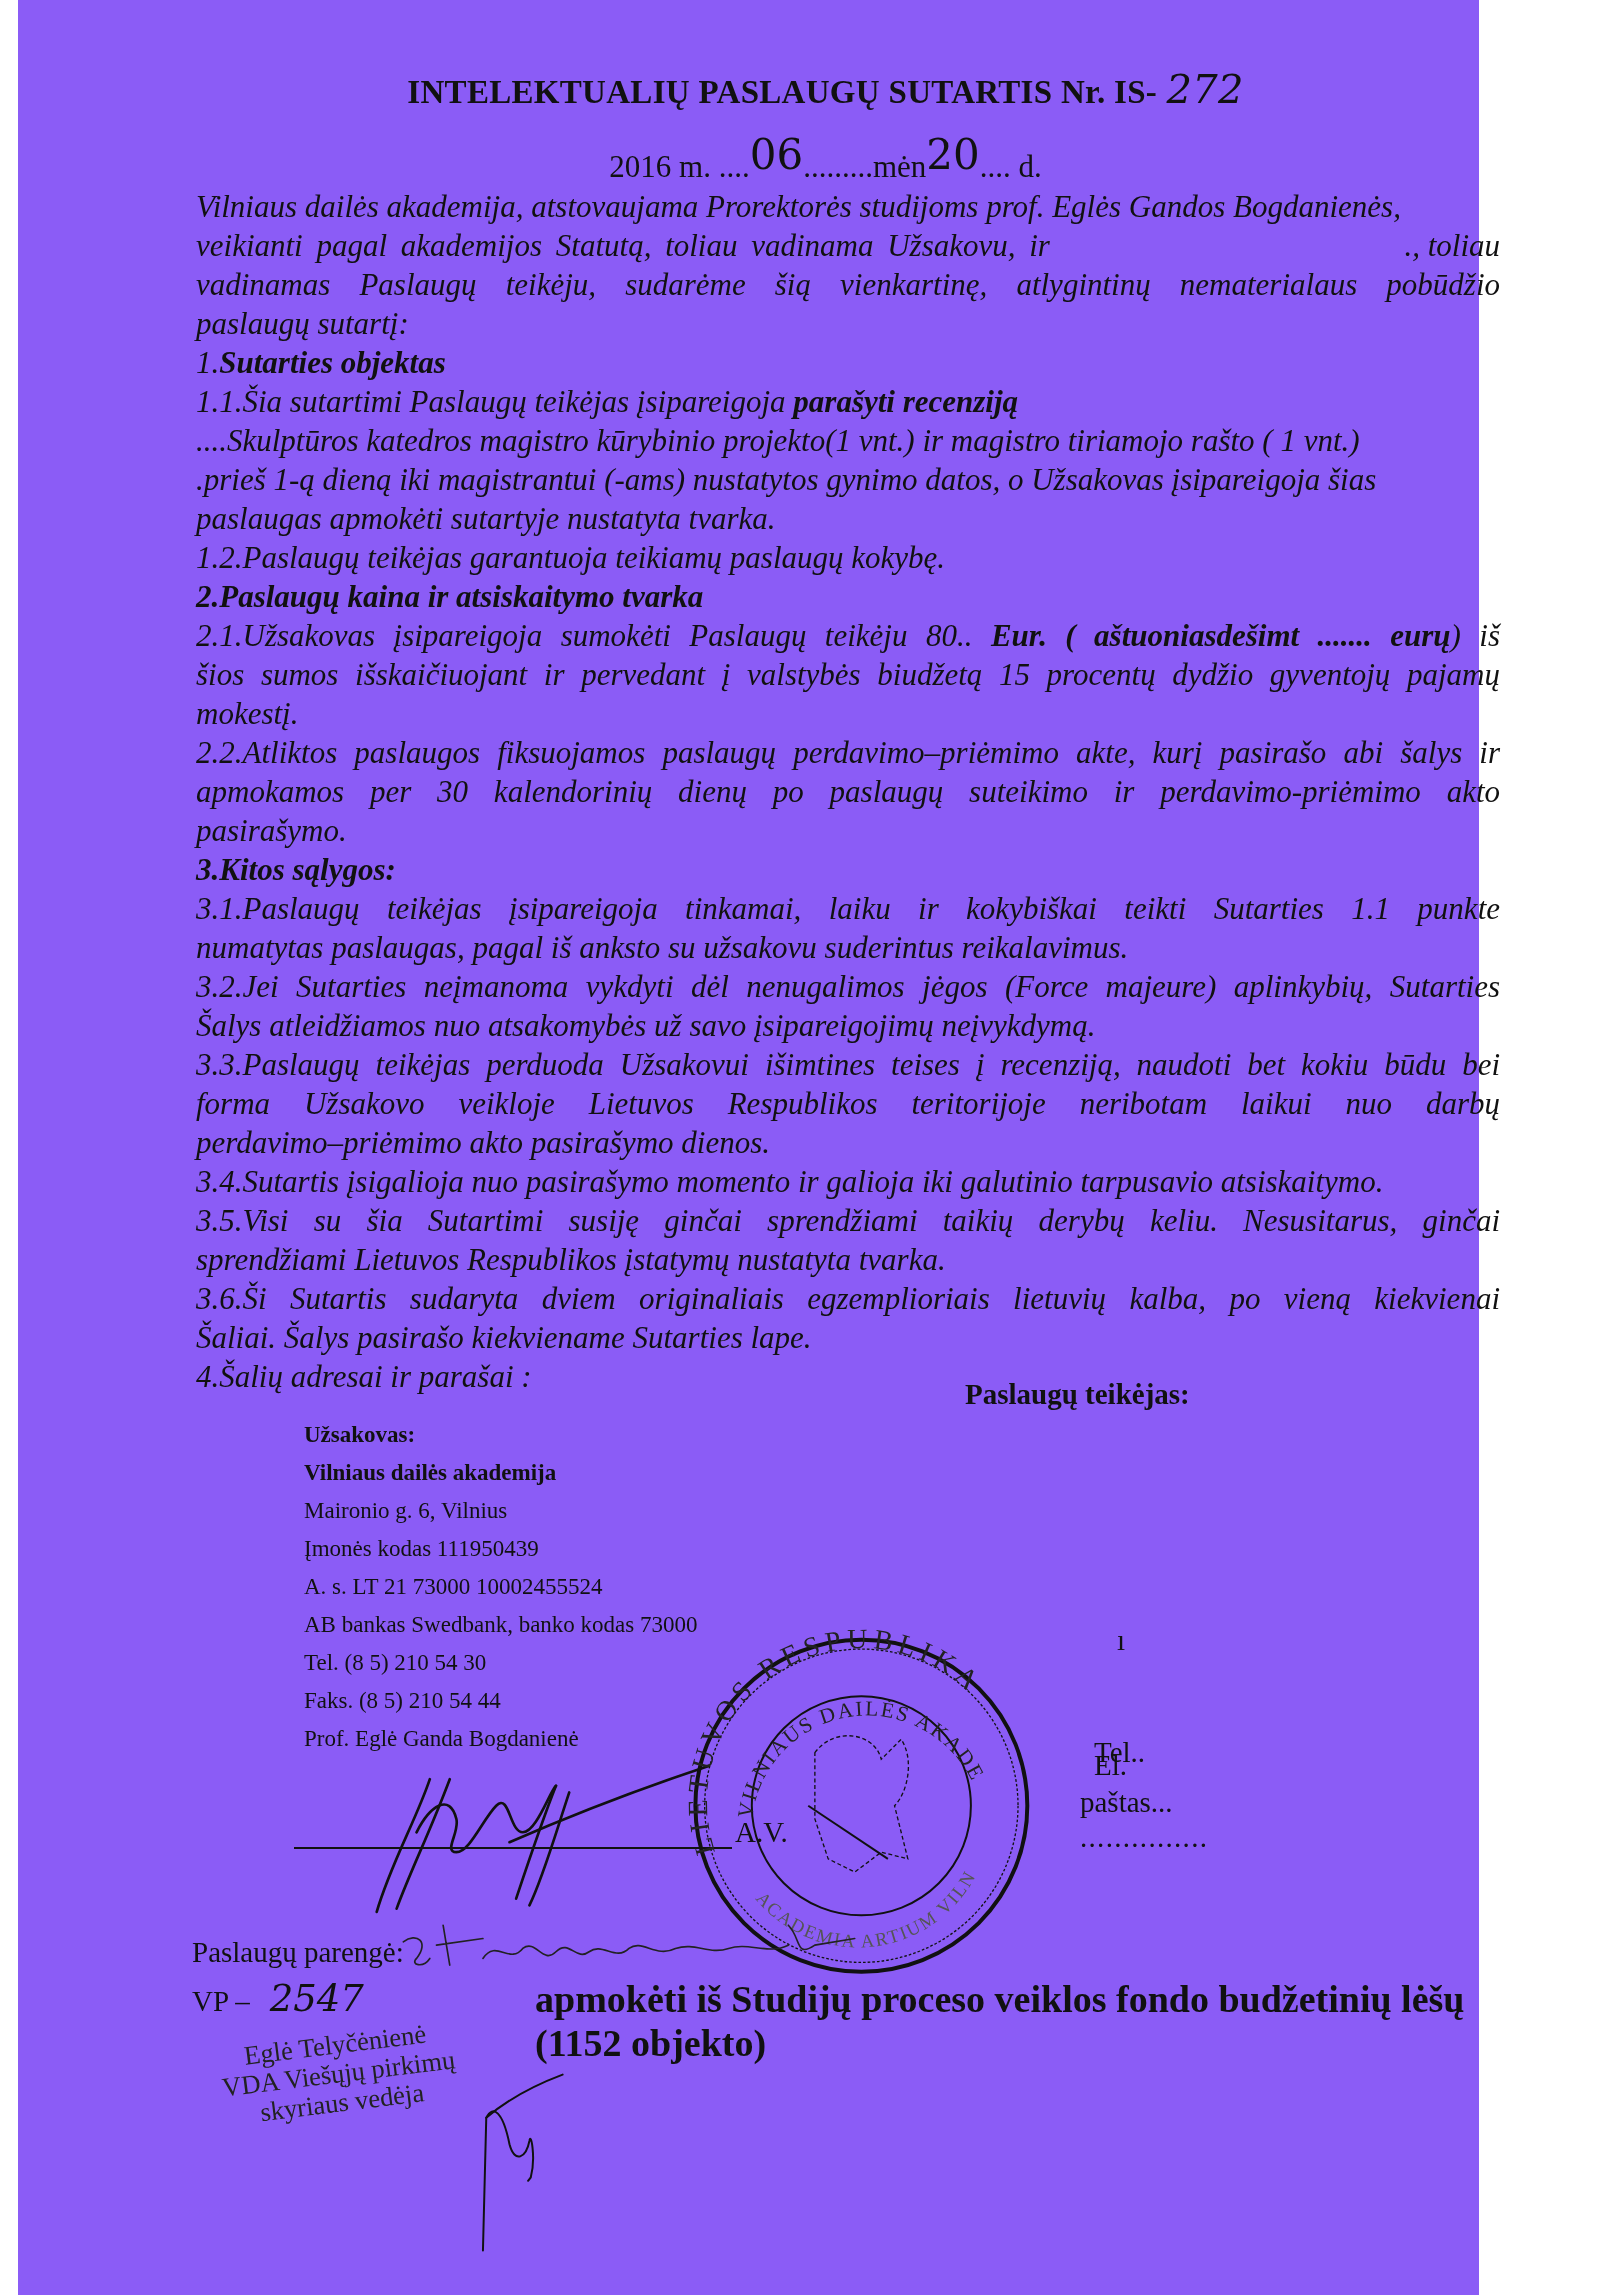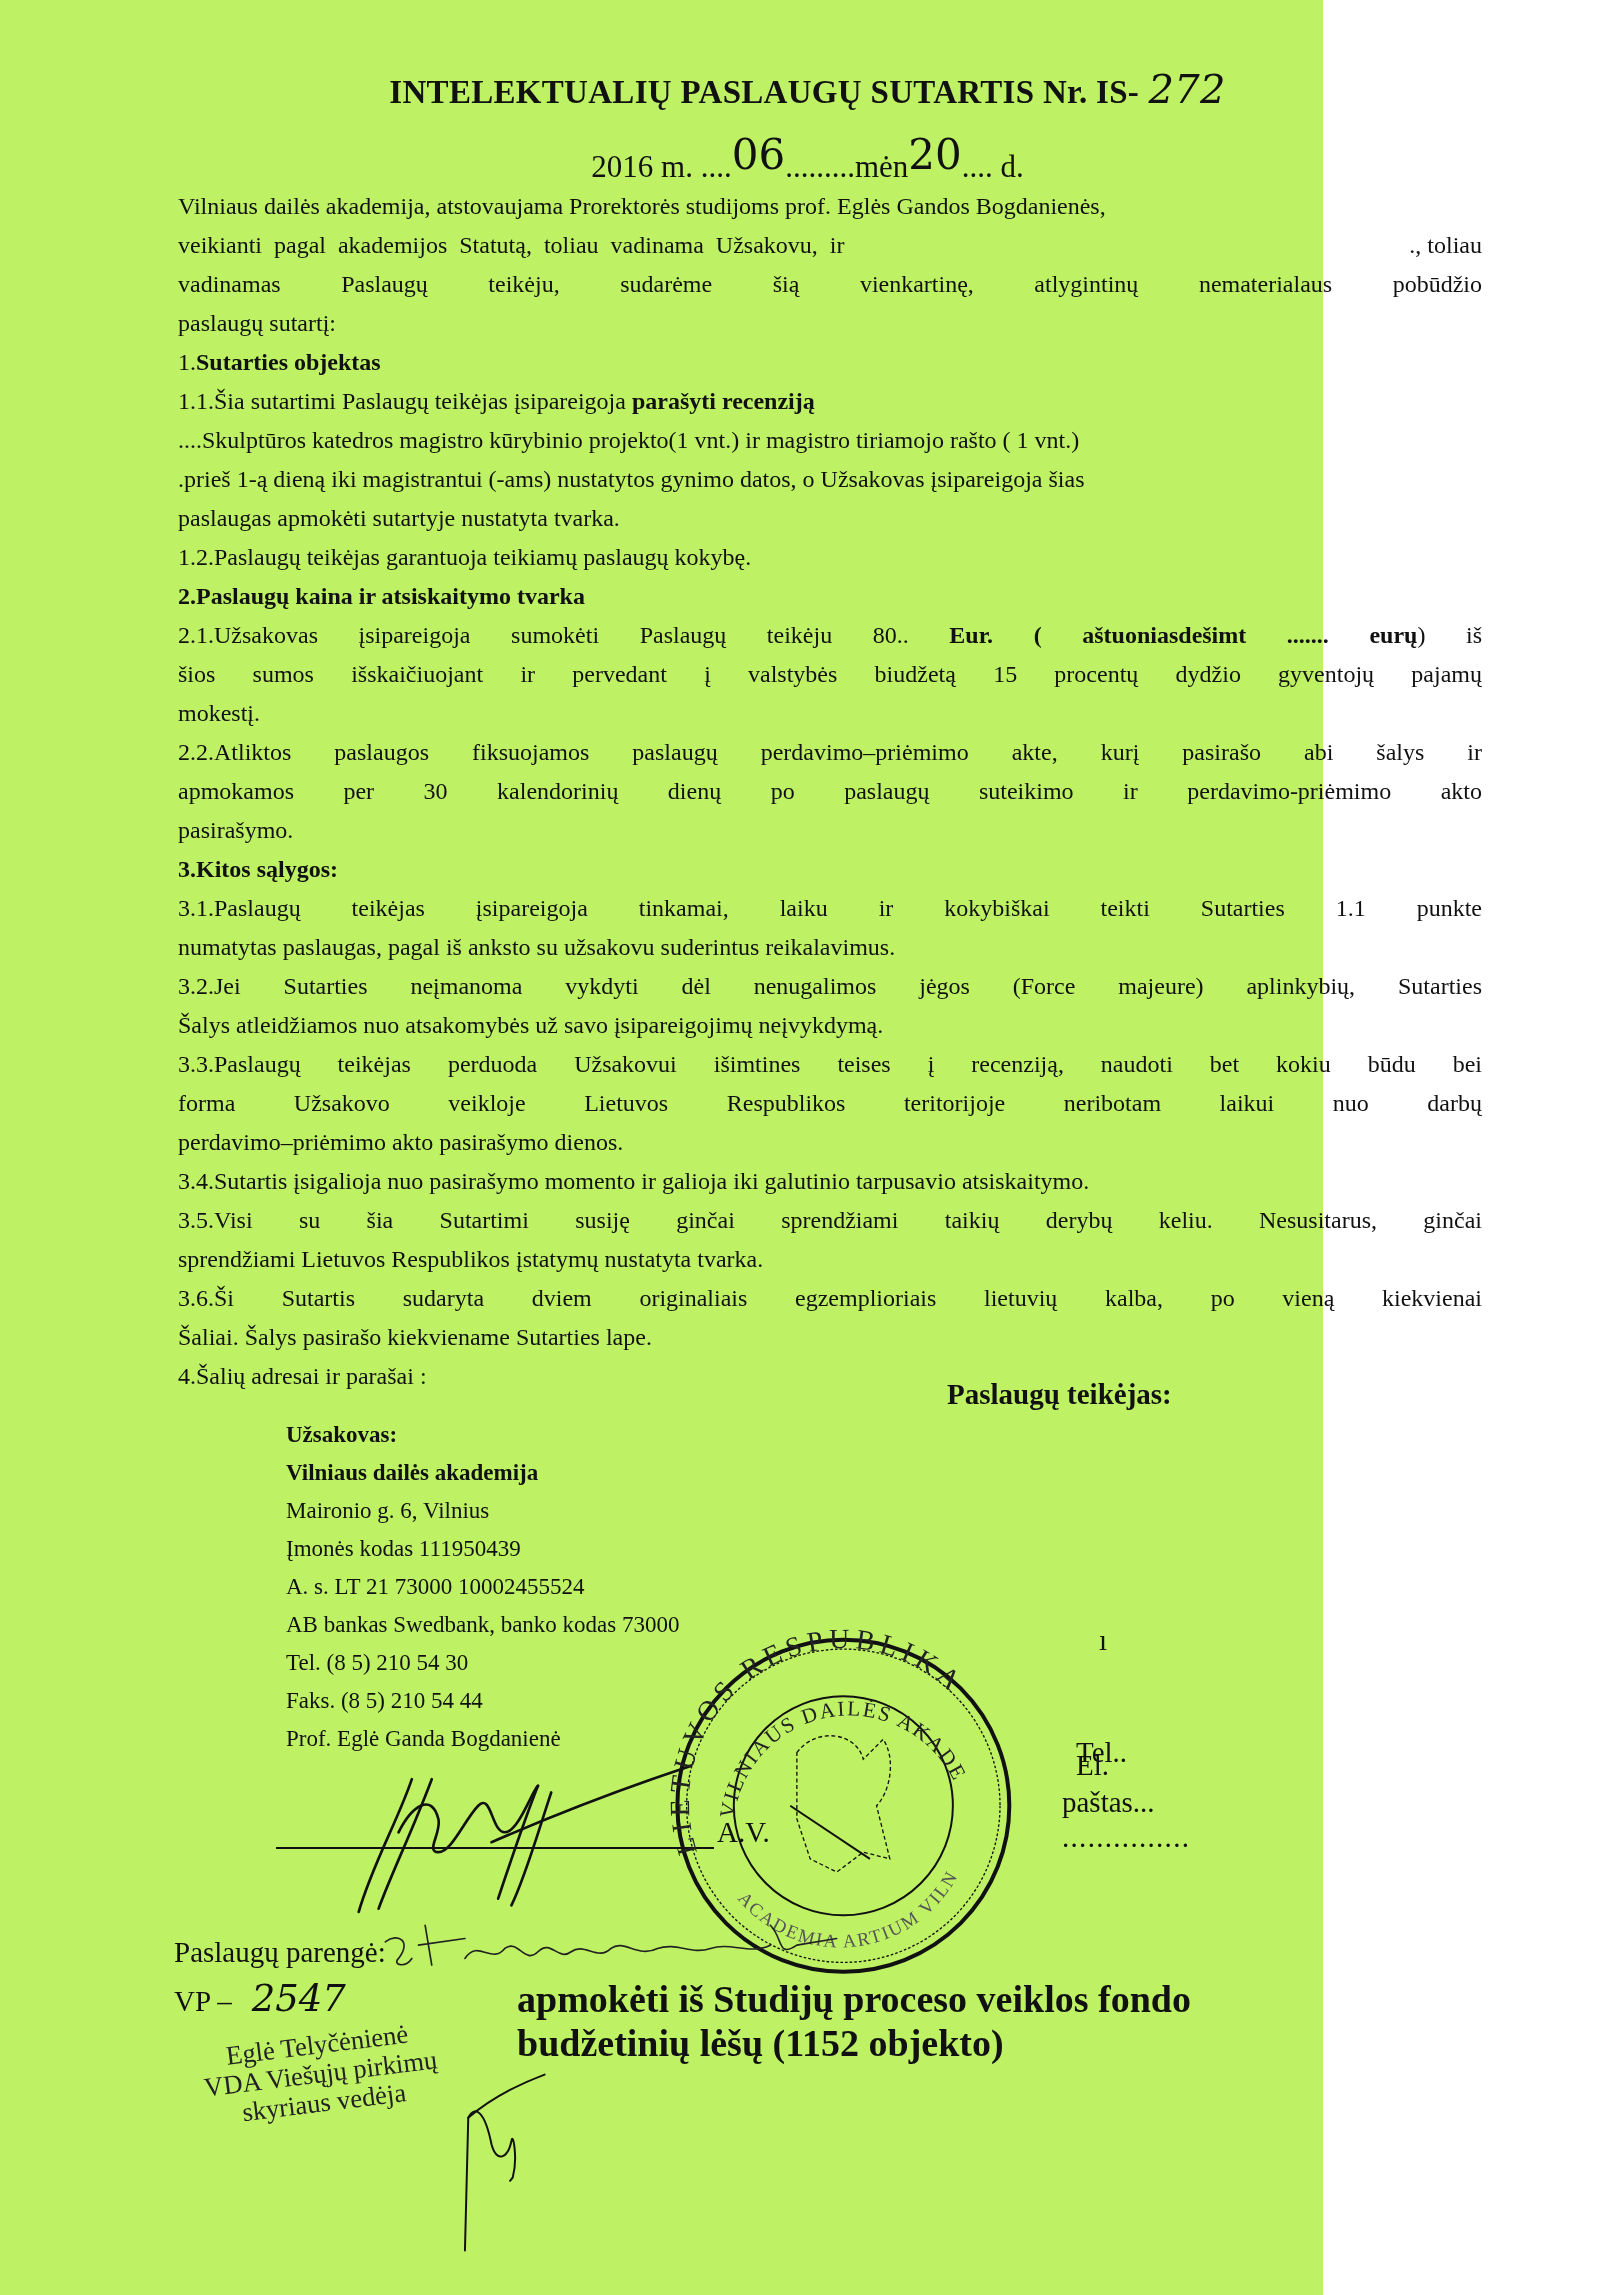--- a/index.html
+++ b/index.html
@@ -1,28 +1,28 @@
 <!DOCTYPE html>
 <html style="font-size:10.6px"><head>
   <meta charset="utf-8">
   <style>
     html, body { margin: 0; padding: 0; background: #ffffff; }
     body { width: 1615px; height: 2295px; position: relative; overflow: hidden;
            font-family: "Liberation Serif", "DejaVu Serif", serif; color: #111; }
-    .page { position: absolute; left: 0; top: 0; width: 1323px; height: 2295px; background: #bef264; }
+    .page { position: absolute; left: 18px; top: 0; width: 1461px; height: 2295px; background: #8b5cf6; }
 
     .title { position: absolute; top: 66px; left: 0; width: 1615px; text-align: center;
              font-weight: bold; font-size: 33px; letter-spacing: 0.3px; }
     .title .hand { font-family: "DejaVu Serif", serif; font-style: italic; font-weight: normal;
                    font-size: 40px; margin-left: 9.3px; }
     .date-line { position: absolute; top: 138px; left: 0; width: 1615px; text-align: center; font-size: 31px; }
     .date-line .hand { font-size: 42px; font-family: "DejaVu Serif", serif;
                        position: relative; top: -8px; }
 
-    .body { position: absolute; left: 178px; top: 187px; width: 1304px; font-size: 24px; line-height: 39px; }
+    .body { position: absolute; left: 178px; top: 187px; width: 1304px; font-size: 31px; line-height: 39px; font-style: italic; }
     .body p { margin: 0; text-align: justify; }
     .body .j { text-align-last: justify; }
     .body .h { font-weight: bold; }
     .body b { font-weight: bold; }
 
     .sig-label-right { position: absolute; left: 947px; top: 1378px; font-weight: bold; font-size: 29px; }
     .party { position: absolute; left: 286px; top: 1416px; font-size: 23px; line-height: 38px; }
     .party .b { font-weight: bold; }
     .right-col { position: absolute; left: 1066px; font-size: 29px; }
     .sig-line { position: absolute; left: 276px; top: 1847px; width: 438px; height: 0; border-top: 2.7px solid #111; }

